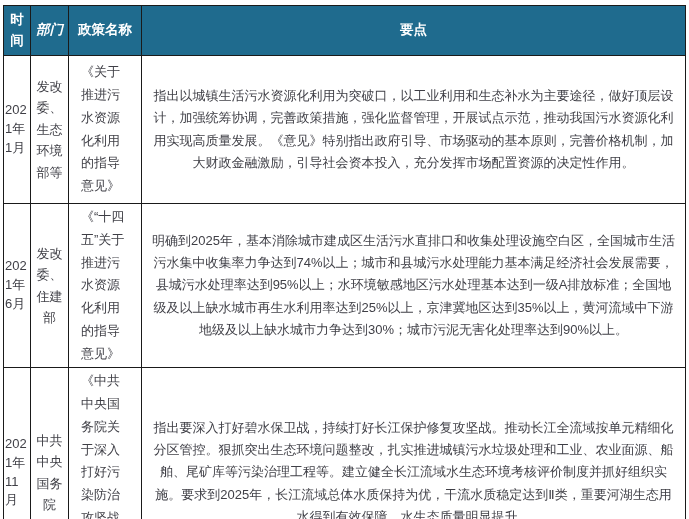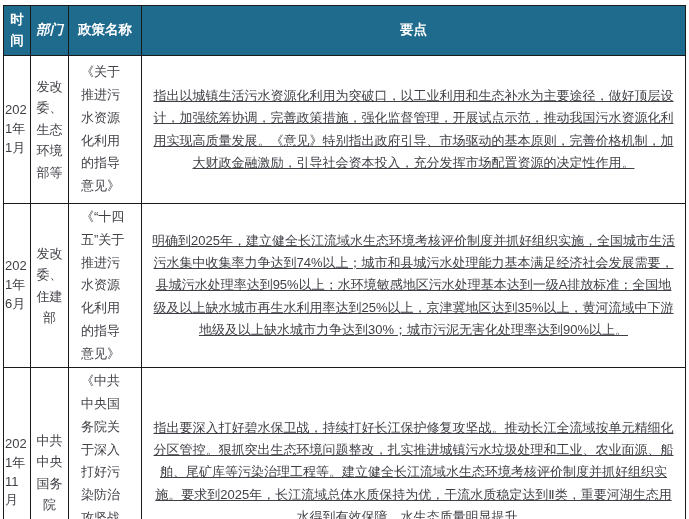--- a/index.html
+++ b/index.html
@@ -57,21 +57,20 @@
   td.cell-policy {
     word-break: break-all;
     line-height: 1.75;
     padding: 2px 12px;
   }
   td.cell-points {
     text-align: center;
     line-height: 1.72;
     padding: 6px 9px;
     word-break: break-all;
-    text-decoration: underline;
   }
   tr.row-1 { height: 148px; }
   tr.row-2 { height: 155px; }
   tr.row-3 { height: 157px; }
 </style>
 </head>
 <body>
 
 <div class="page">
   <table class="policy-table">
@@ -87,21 +86,21 @@
       <tr class="row-1">
         <td class="cell-time">2021年1月</td>
         <td class="cell-dept">发改委、生态环境部等</td>
         <td class="cell-policy">《关于推进污水资源化利用的指导意见》</td>
         <td class="cell-points">指出以城镇生活污水资源化利用为突破口，以工业利用和生态补水为主要途径，做好顶层设计，加强统筹协调，完善政策措施，强化监督管理，开展试点示范，推动我国污水资源化利用实现高质量发展。《意见》特别指出政府引导、市场驱动的基本原则，完善价格机制，加大财政金融激励，引导社会资本投入，充分发挥市场配置资源的决定性作用。</td>
       </tr>
       <tr class="row-2">
         <td class="cell-time">2021年6月</td>
         <td class="cell-dept">发改委、住建部</td>
         <td class="cell-policy">《“十四五”关于推进污水资源化利用的指导意见》</td>
-        <td class="cell-points">明确到2025年，建立健全长江流域水生态环境考核评价制度并抓好组织实施，全国城市生活污水集中收集率力争达到74%以上；城市和县城污水处理能力基本满足经济社会发展需要，县城污水处理率达到95%以上；水环境敏感地区污水处理基本达到一级A排放标准；全国地级及以上缺水城市再生水利用率达到25%以上，京津冀地区达到35%以上，黄河流域中下游地级及以上缺水城市力争达到30%；城市污泥无害化处理率达到90%以上。</td>
+        <td class="cell-points">明确到2025年，基本消除城市建成区生活污水直排口和收集处理设施空白区，全国城市生活污水集中收集率力争达到74%以上；城市和县城污水处理能力基本满足经济社会发展需要，县城污水处理率达到95%以上；水环境敏感地区污水处理基本达到一级A排放标准；全国地级及以上缺水城市再生水利用率达到25%以上，京津冀地区达到35%以上，黄河流域中下游地级及以上缺水城市力争达到30%；城市污泥无害化处理率达到90%以上。</td>
       </tr>
       <tr class="row-3">
         <td class="cell-time">2021年11月</td>
         <td class="cell-dept">中共中央国务院</td>
         <td class="cell-policy">《中共中央国务院关于深入打好污染防治攻坚战的意见》</td>
         <td class="cell-points">指出要深入打好碧水保卫战，持续打好长江保护修复攻坚战。推动长江全流域按单元精细化分区管控。狠抓突出生态环境问题整改，扎实推进城镇污水垃圾处理和工业、农业面源、船舶、尾矿库等污染治理工程等。建立健全长江流域水生态环境考核评价制度并抓好组织实施。要求到2025年，长江流域总体水质保持为优，干流水质稳定达到Ⅱ类，重要河湖生态用水得到有效保障，水生态质量明显提升。</td>
       </tr>
     </tbody>
   </table>
 </div>

